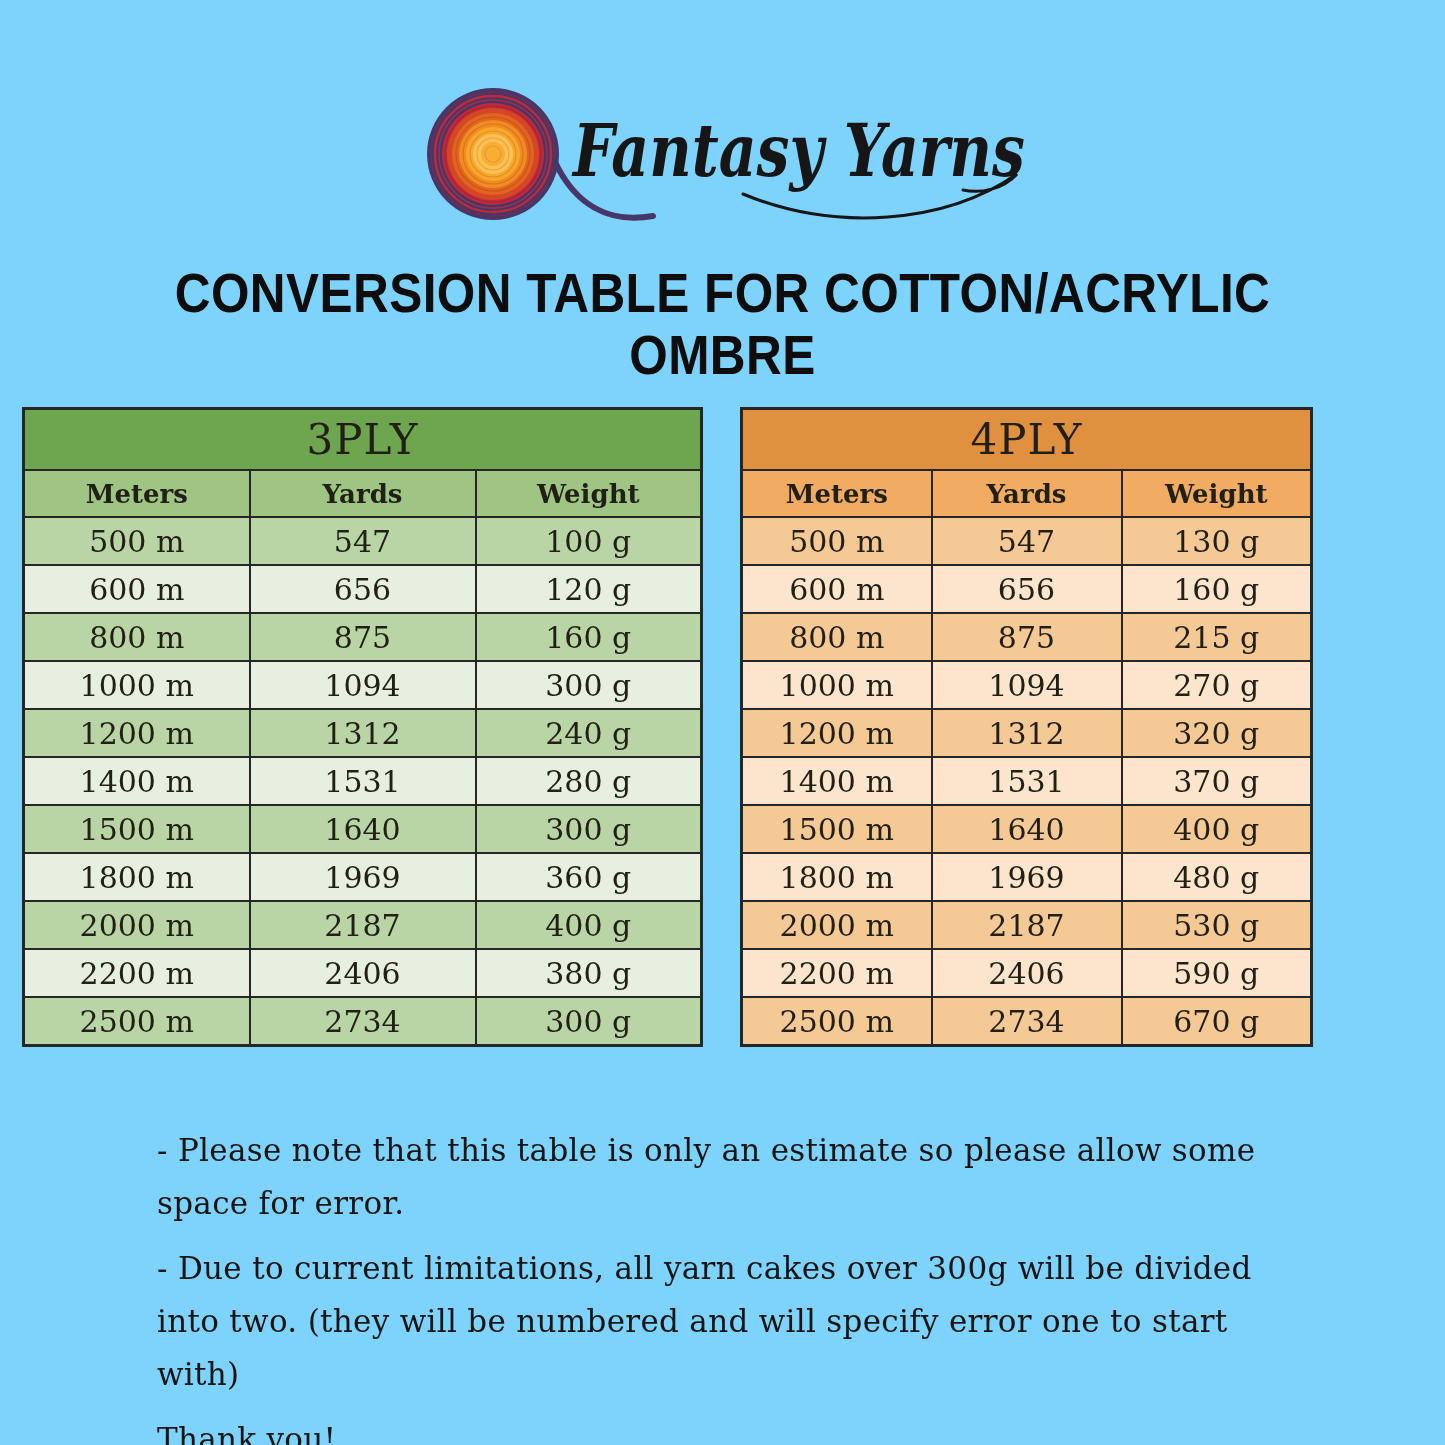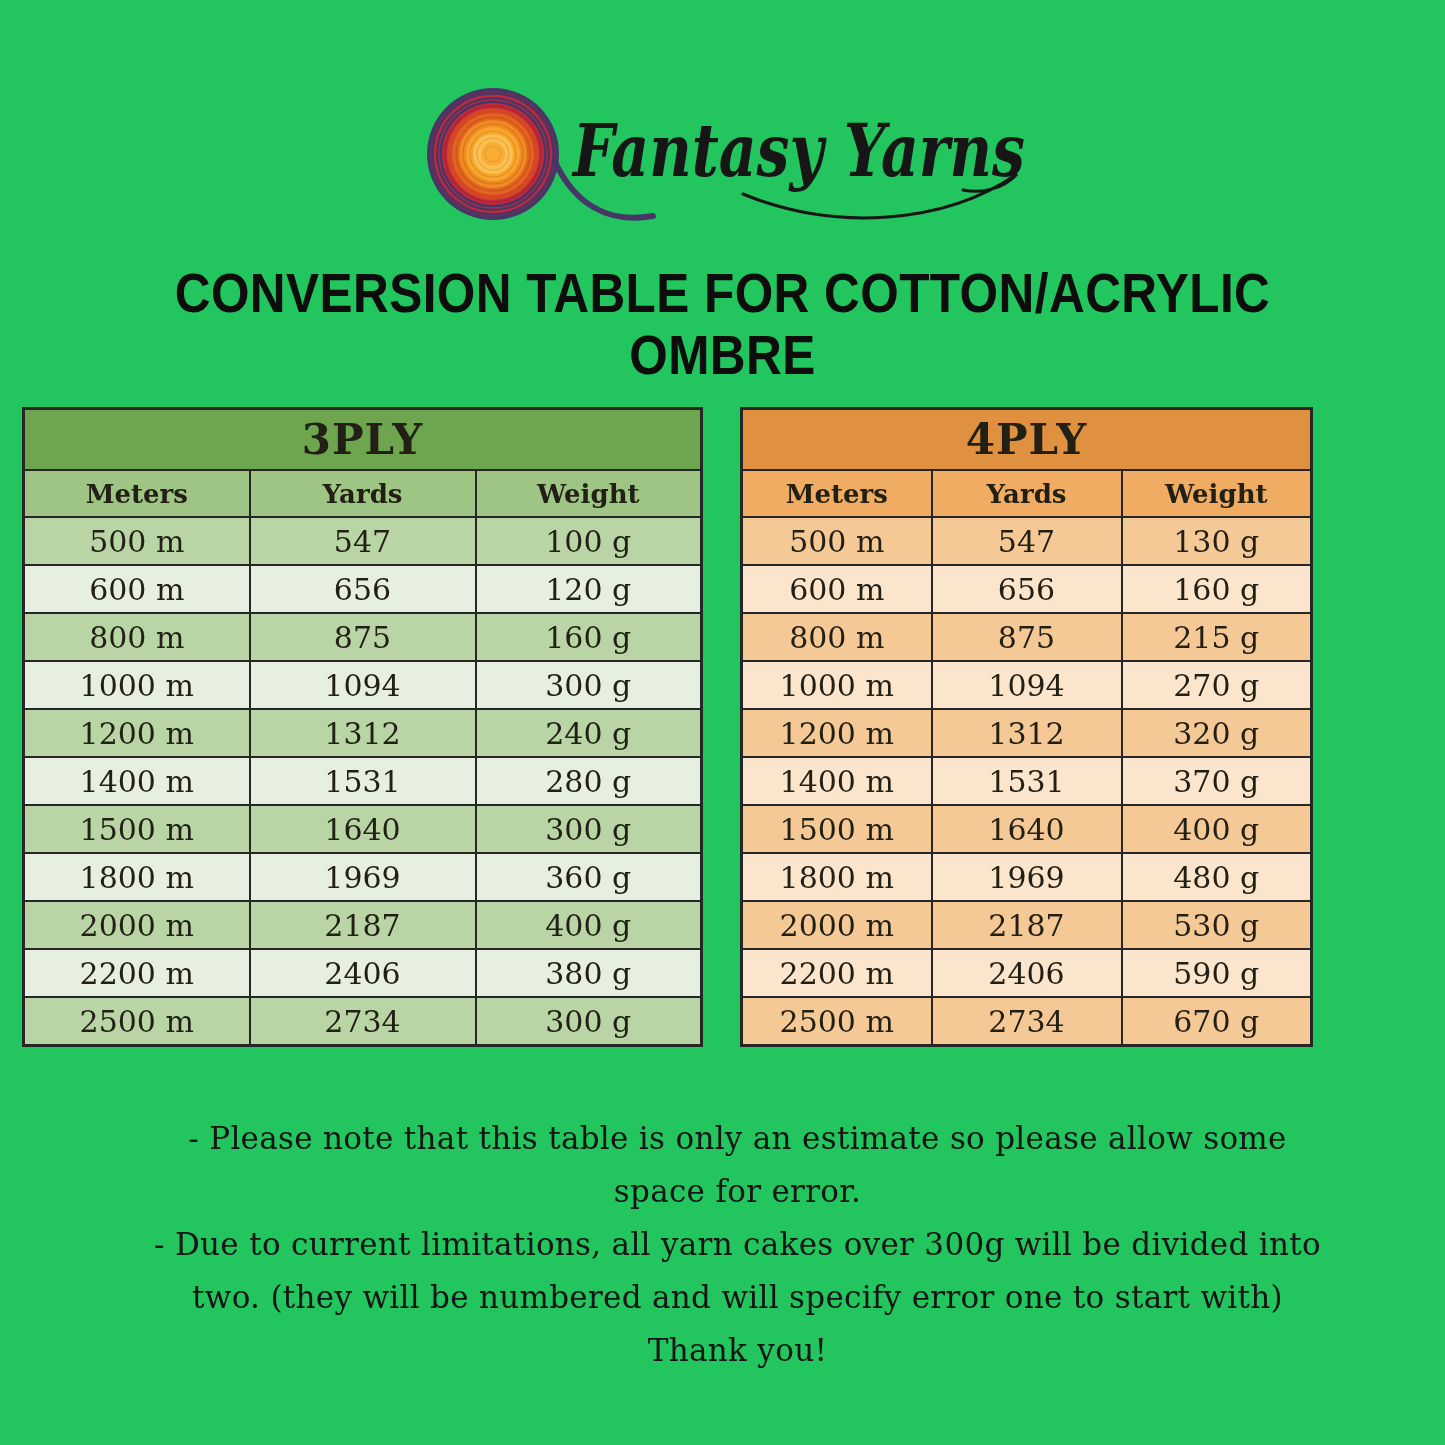--- a/index.html
+++ b/index.html
@@ -1,19 +1,19 @@
 <!DOCTYPE html>
 <html><head>
 <meta charset="utf-8">
 <style>
   html,body{margin:0;padding:0;background:#ffffff;}
   .canvas{
     position:relative;
     width:1445px;height:1445px;
-    background:#22c55e;
+    background:#7dd3fc;
     overflow:hidden;
     font-family:"DejaVu Serif", serif;
   }
 
   
   .logo-wrap{position:absolute;left:405px;top:70px;width:640px;height:175px;}
 
   
   .heading{
     position:absolute;top:262px;left:0;width:1445px;
@@ -33,21 +33,21 @@
     border-collapse:collapse;table-layout:fixed;
     text-align:center;vertical-align:middle;
     color:#221f15;
     border:3px solid var(--border,#262626);
   }
   table.conv th, table.conv td{
     border:2.5px solid var(--border,#262626);
     padding:0;vertical-align:middle;
   }
   table.conv th.ttl{
-    height:59px;font-size:42px;font-weight:700;
+    height:59px;font-size:42px;font-weight:400;
     letter-spacing:1px;
     background:var(--title-bg);
   }
   table.conv th.col{
     height:45px;font-size:26px;font-weight:700;
     background:var(--header-bg);
   }
   table.conv td{
     height:46px;font-size:30px;font-weight:400;
   }
@@ -56,21 +56,21 @@
   .t-3ply{left:22px;width:681px;}
   .t-4ply{left:740px;width:573px;}
 
   
   .notes{
     position:absolute;left:145px;top:1112px;width:1185px;
     font-size:31px;line-height:53px;
     letter-spacing:0.3px;
     color:#151515;
   }
-  .notes p{margin:0;text-align:center;}
+  .notes p{margin:12px;}
 </style>
 </head>
 <body>
 
 <div class="canvas">
 
   <div class="logo-wrap">
     <svg viewBox="0 0 640 175" width="640" height="175">
       <g>
         <circle cx="88" cy="84" r="66" fill="#463768"></circle>

